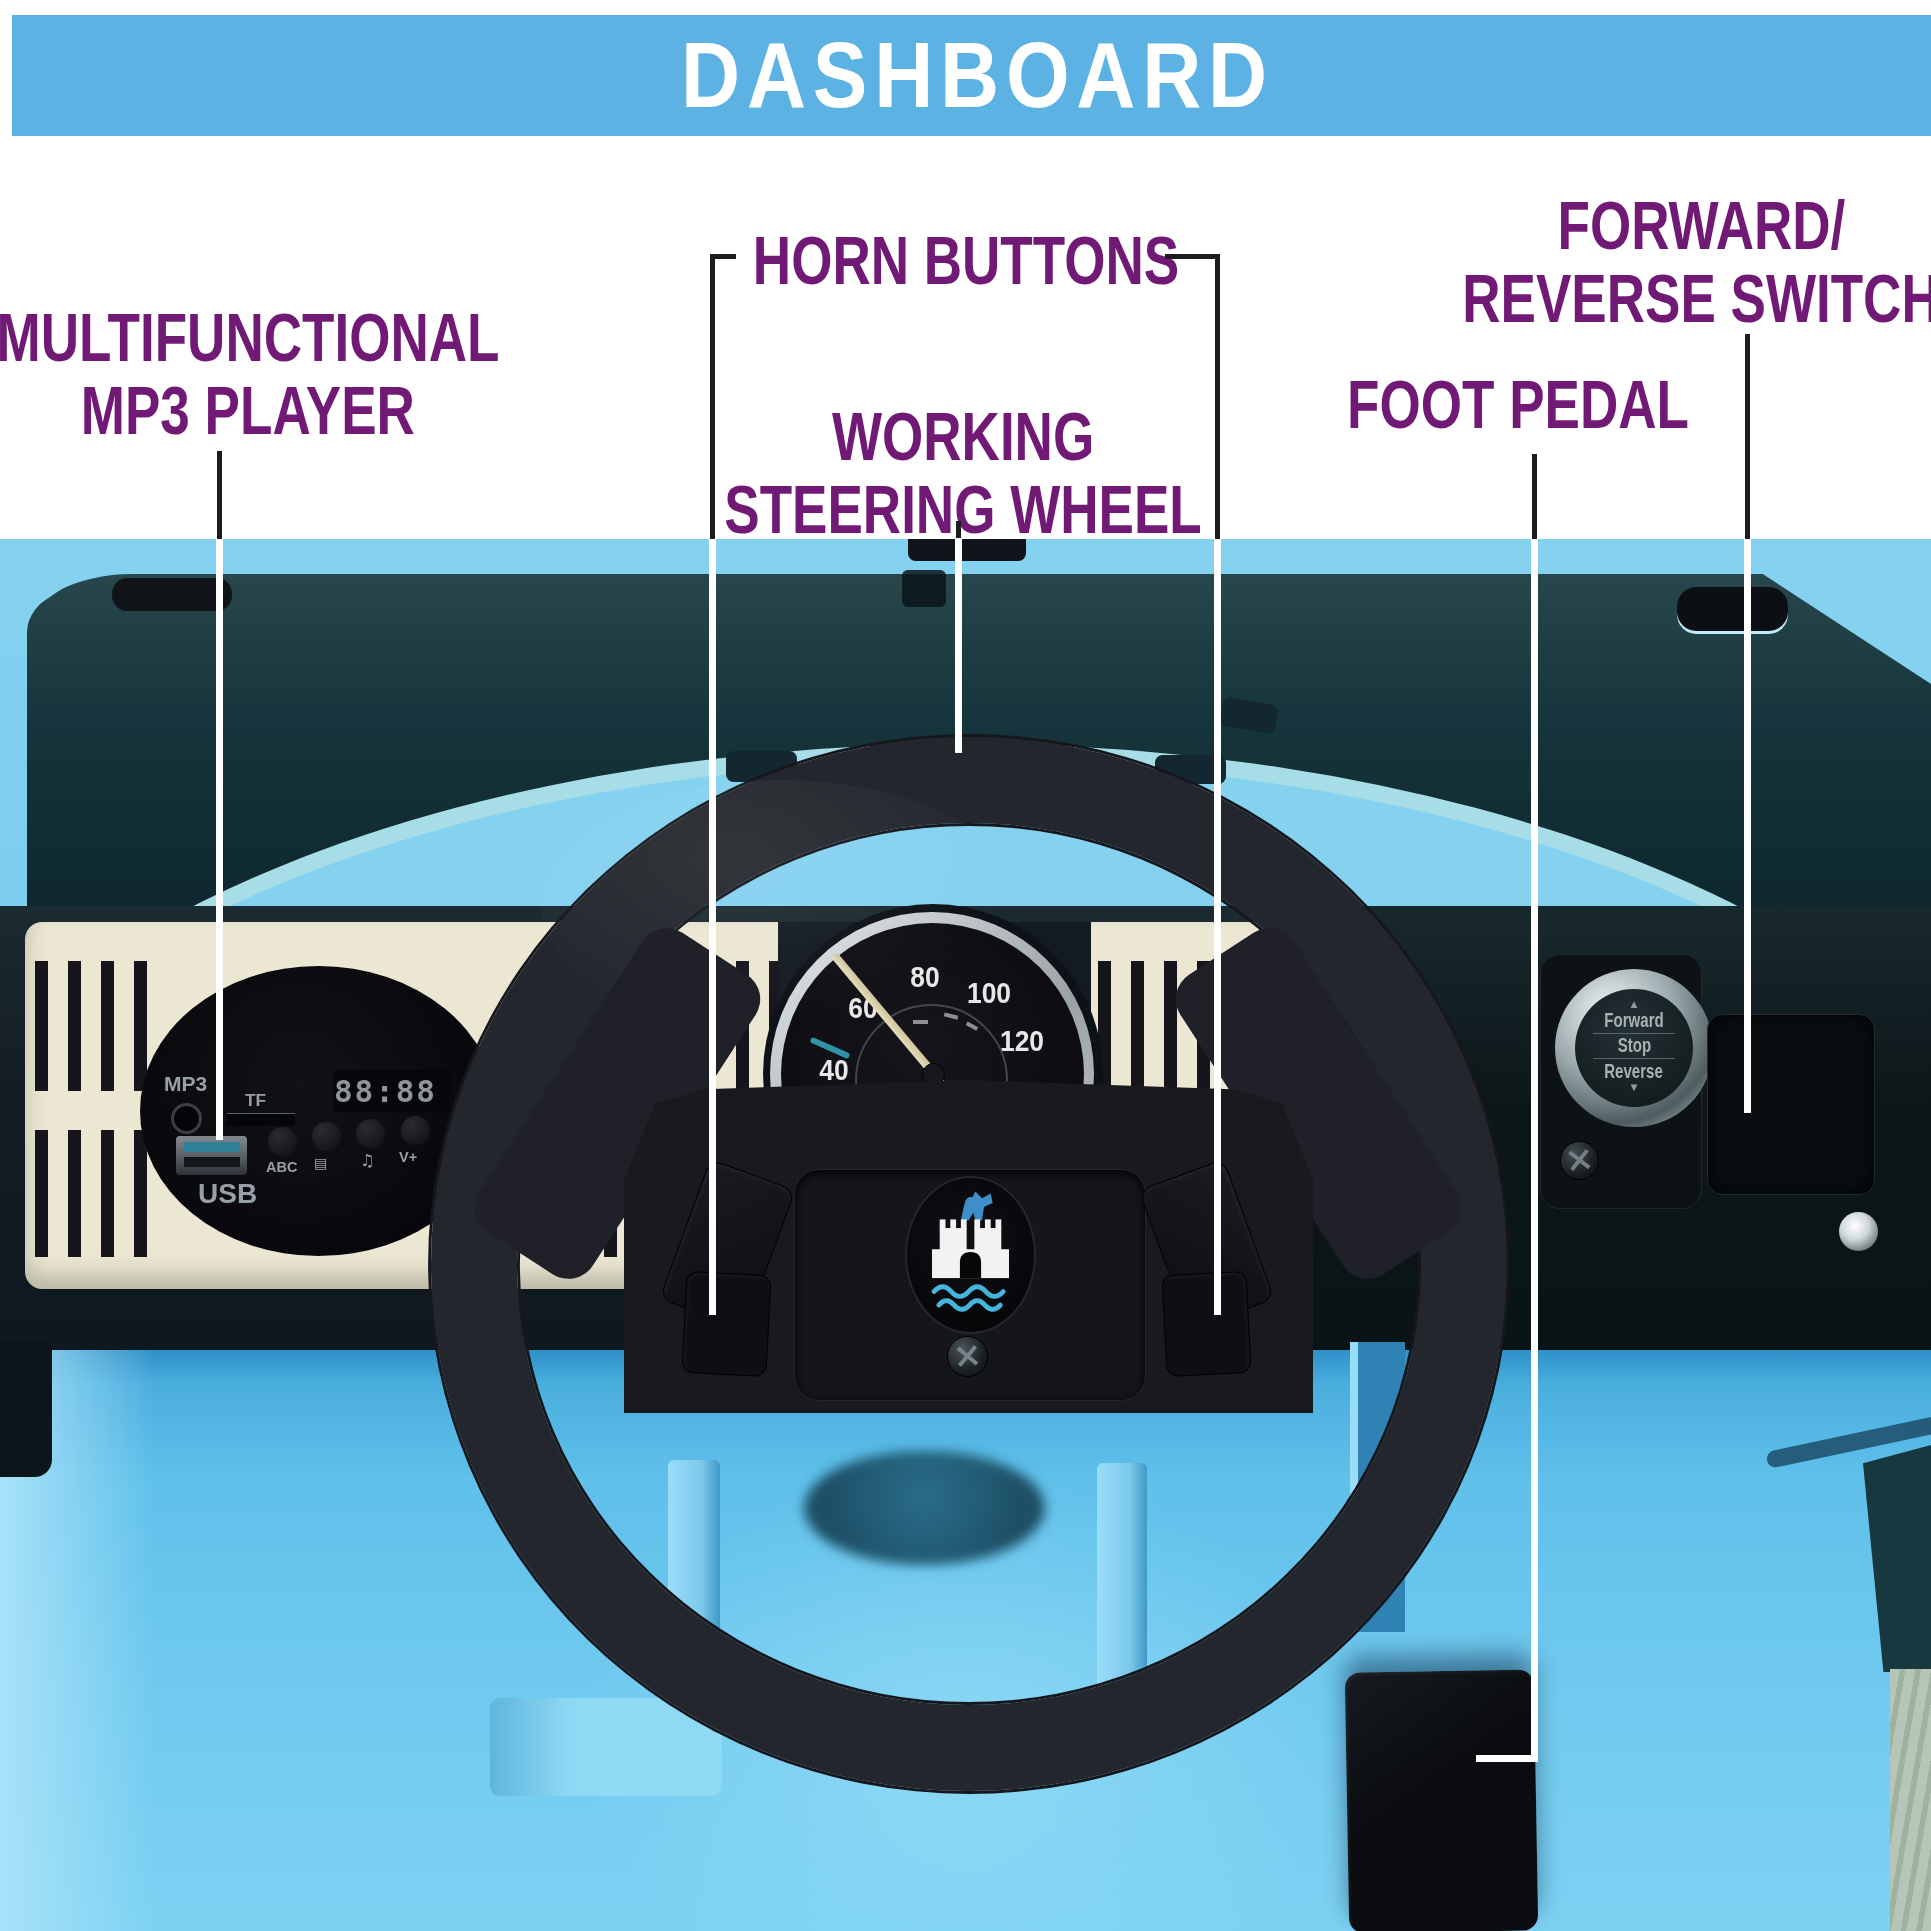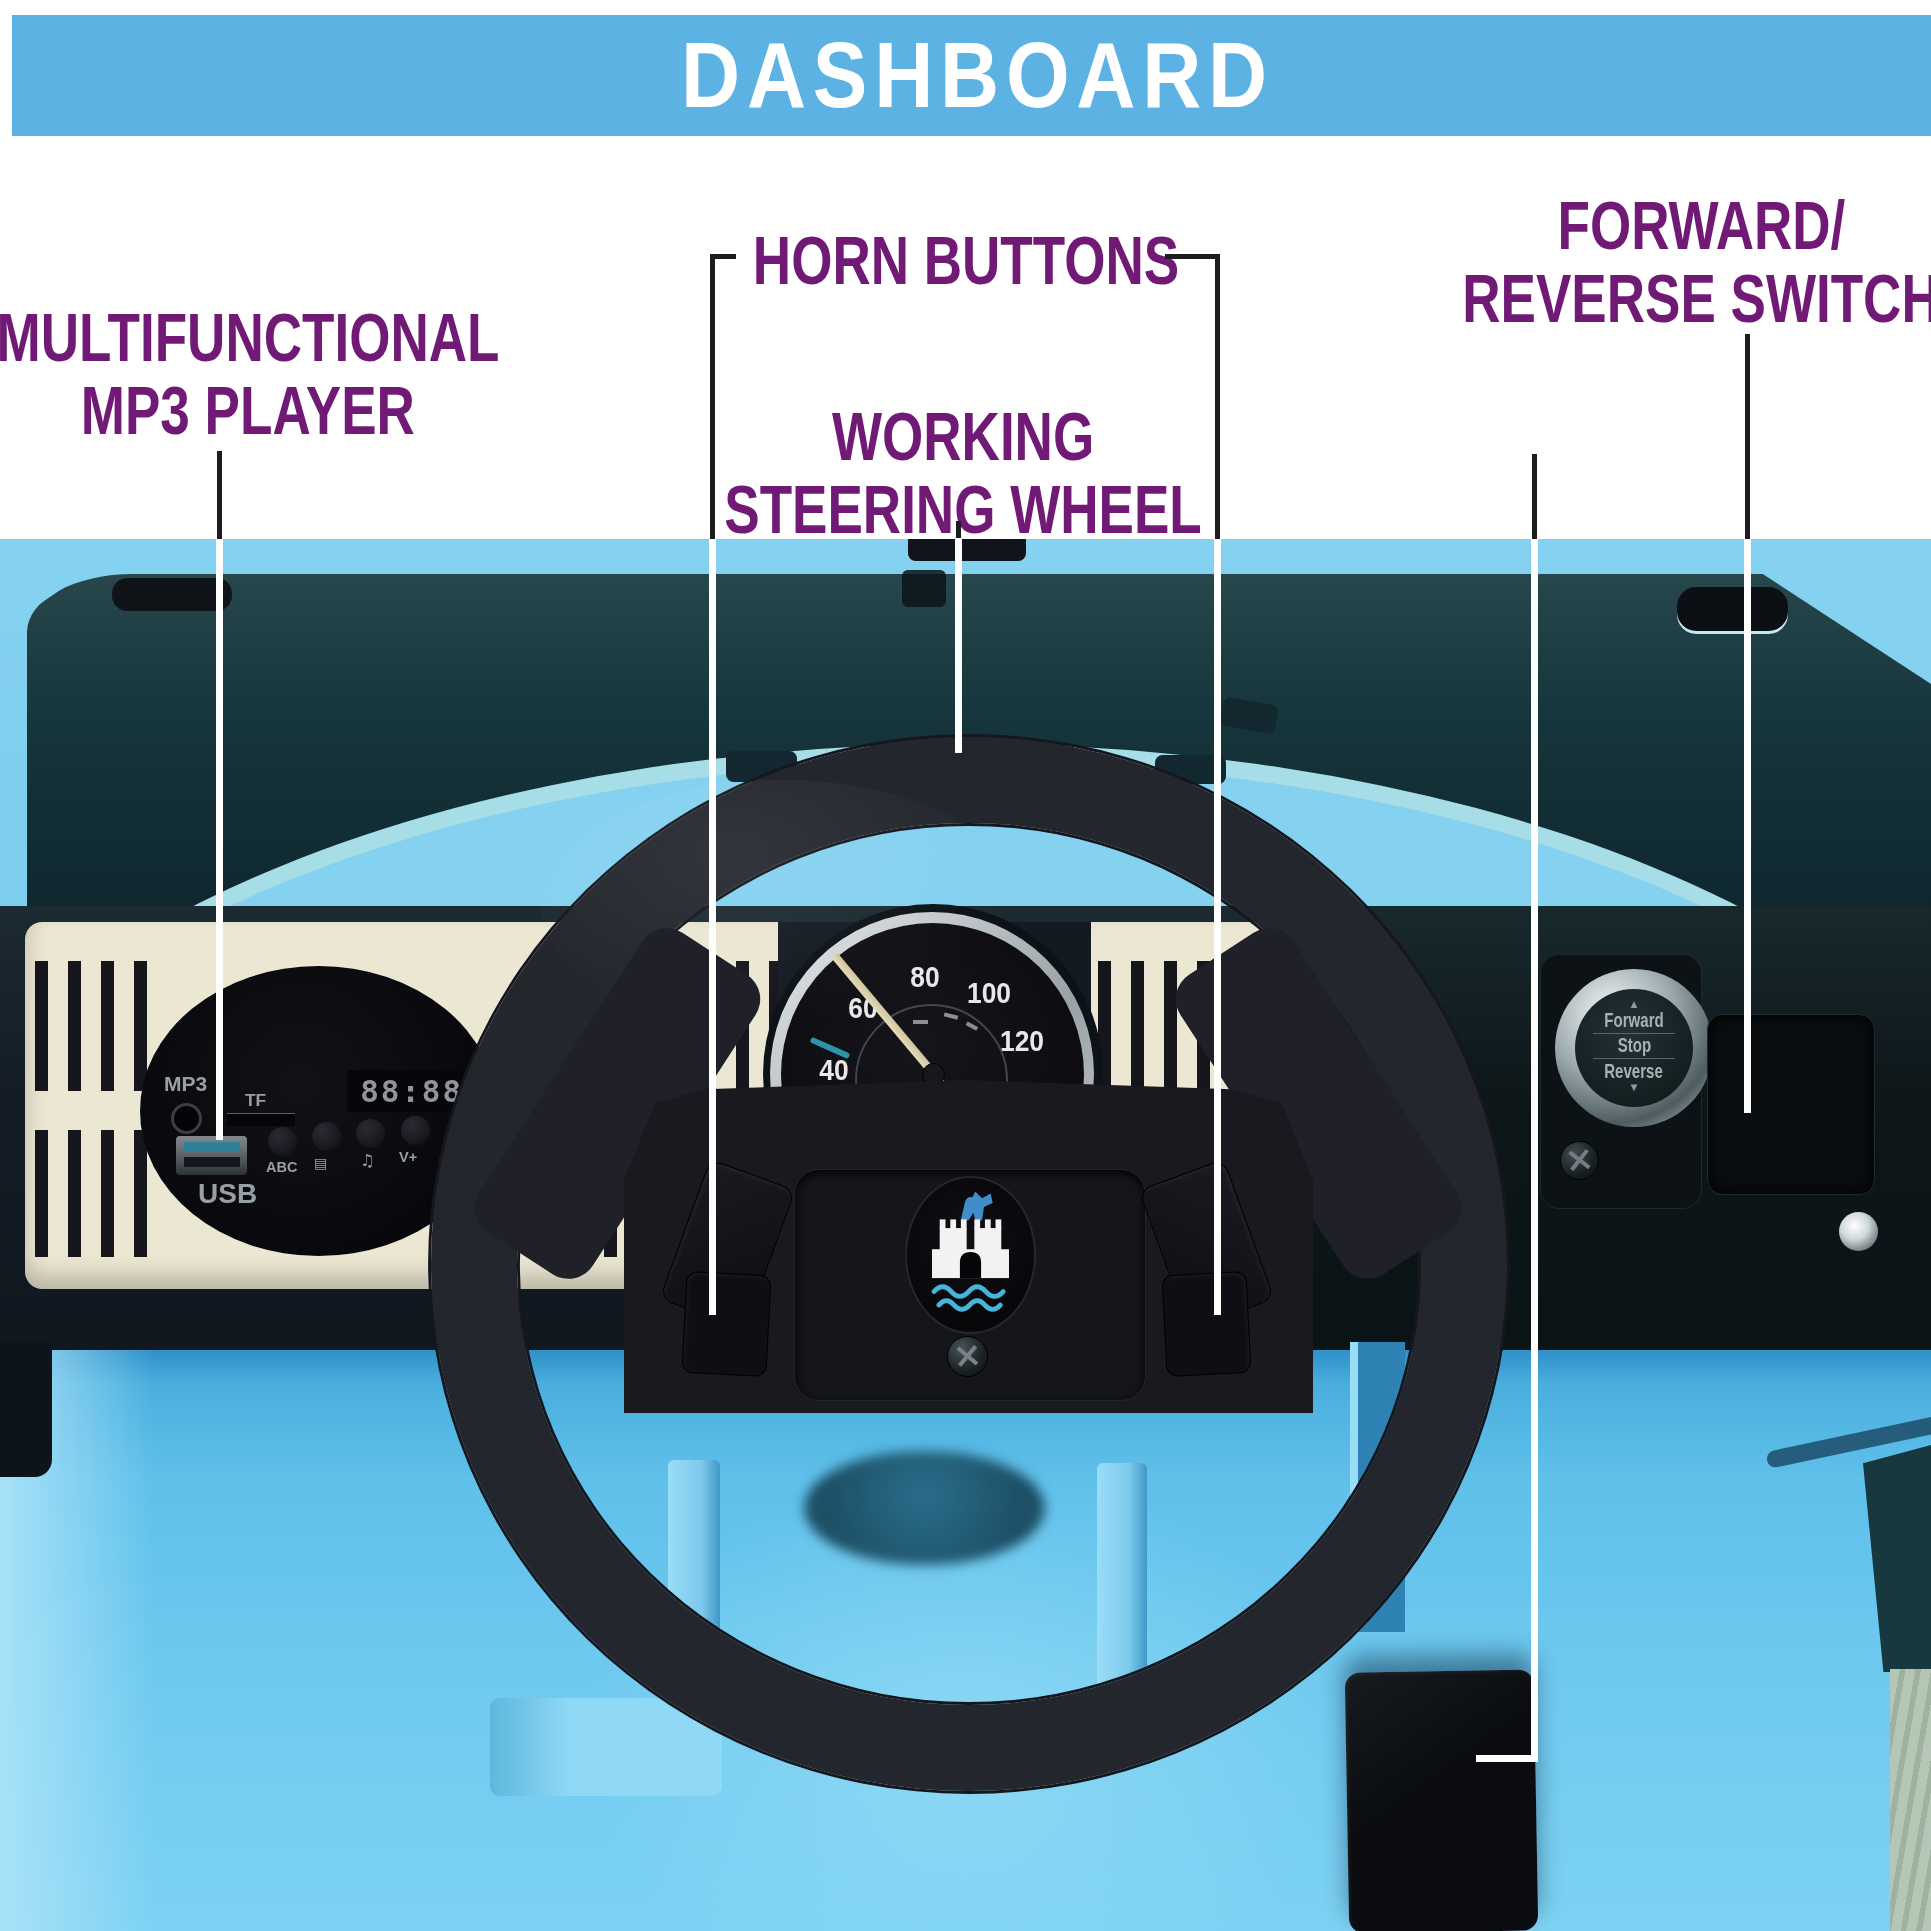--- a/index.html
+++ b/index.html
@@ -40,20 +40,23 @@
 
   <div class="label" style="left:966px;top:224px;">
     <span class="cond">HORN BUTTONS</span>
   </div>
 
   <div class="label" style="left:963px;top:400px;">
     <span class="cond">WORKING</span><br>
     <span class="cond">STEERING WHEEL</span>
   </div>
 
+  <div class="label" style="left:1518px;top:368px;">
+    <span class="cond">FOOT PEDAL</span>
+  </div>
 
   <div class="label" style="left:1701px;top:189px;">
     <span class="cond">FORWARD/</span><br>
     <span class="cond">REVERSE SWITCH</span>
   </div>
 
   <div class="photo">
 
     <div class="abs" style="left:27px;top:35px;width:1904px;height:436px;
          border-radius:106px 106px 58px 58px / 58px 58px 39px 39px;
@@ -91,23 +94,23 @@
 
     <div class="abs" style="left:778px;top:383px;width:313px;height:367px;background:#141a22;"></div>
 
     <div class="abs" style="left:140px;top:427px;width:357px;height:290px;border-radius:50%;
          background:radial-gradient(circle at 45% 40%,#111117 0%,#08080c 70%);overflow:hidden;">
       <span class="mp3txt" style="left:24px;top:106px;font-size:21px;">MP3</span>
       <div class="abs" style="left:31px;top:137px;width:25px;height:25px;border-radius:50%;
            background:#04040a;border:3.9px solid #3a3f45;"></div>
       <span class="mp3txt" style="left:97px;top:124px;font-size:17.4px;margin-left:8px;">TF</span>
       <div class="abs" style="left:87px;top:147px;width:68px;height:11.6px;background:#05060a;border-top:1.9px solid #596067;"></div>
-      <div class="abs" style="left:207px;top:104px;width:116px;height:42px;background:#07070b;border-radius:3.9px;
+      <div class="abs" style="left:194px;top:104px;width:116px;height:42px;background:#07070b;border-radius:3.9px;
            color:#8f959b;font-family:'DejaVu Sans Mono',monospace;font-weight:bold;font-size:31px;line-height:42px;
-           text-align:right;letter-spacing:1.9px;">88:88</div>
+           text-align:left;letter-spacing:1.9px;">88:88</div>
       <div class="abs" style="left:36px;top:170px;width:71px;height:39px;border-radius:3.9px;
            background:linear-gradient(180deg,#83898f,#565d63 55%,#2c3137);">
         <div class="abs" style="left:7.7px;top:5.8px;width:56px;height:10.6px;background:#2f8098;"></div>
         <div class="abs" style="left:7.7px;top:21px;width:56px;height:9.7px;background:#14171b;"></div>
       </div>
       <span class="mp3txt" style="left:58px;top:212px;font-size:28px;">USB</span>
       <div class="abs" style="left:128px;top:161px;width:29px;height:29px;border-radius:50%;background:radial-gradient(circle at 35% 30%,#2b2c33,#0d0e13);"></div>
       <div class="abs" style="left:172px;top:156px;width:29px;height:29px;border-radius:50%;background:radial-gradient(circle at 35% 30%,#2b2c33,#0d0e13);"></div>
       <div class="abs" style="left:216px;top:153px;width:29px;height:29px;border-radius:50%;background:radial-gradient(circle at 35% 30%,#2b2c33,#0d0e13);"></div>
       <div class="abs" style="left:261px;top:150px;width:29px;height:29px;border-radius:50%;background:radial-gradient(circle at 35% 30%,#2b2c33,#0d0e13);"></div>

